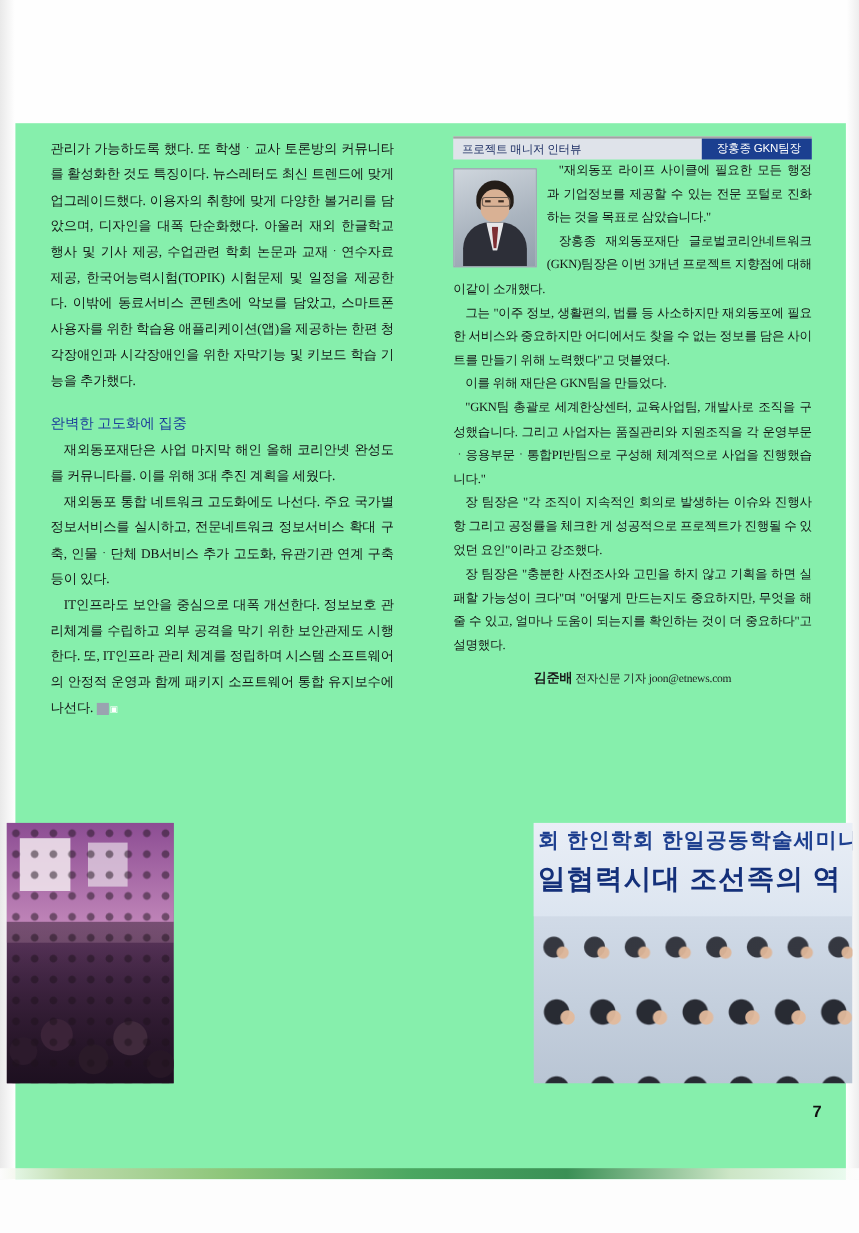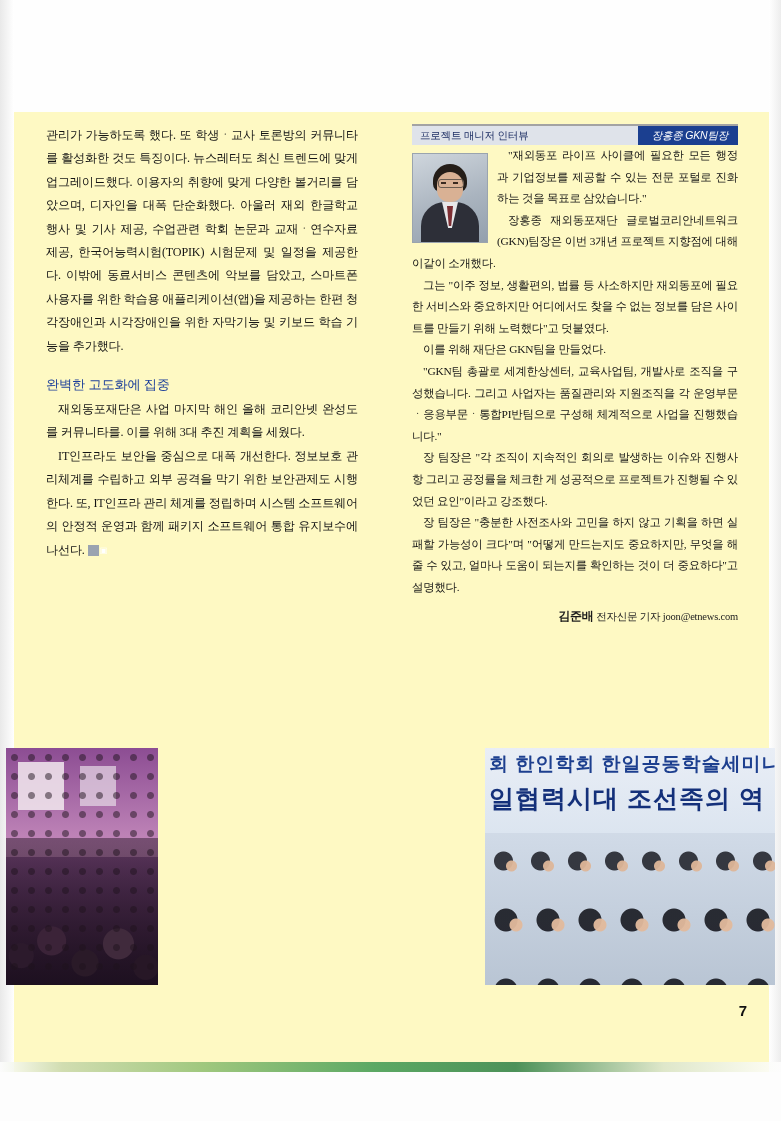--- a/index.html
+++ b/index.html
@@ -12,21 +12,21 @@
     height: 1121px;
     position: relative;
     font-family: "Liberation Serif", serif;
     color: #1a1a1a;
     overflow: hidden;
   }
 
   .page {
     position: absolute;
     inset: 0;
-    background: #fef9c3;
+    background: #86efac;
     padding-left: 23px;
   }
 
   
   .scan-edge-left {
     position: absolute;
     left: 0; top: 0; bottom: 0;
     width: 14px;
     background: linear-gradient(to right, #e9e9e9, #ffffff);
     pointer-events: none;
@@ -118,21 +118,20 @@
     right: 0;
     top: 0;
     height: 19px;
     line-height: 19px;
     background: #1b3f90;
     color: #ffffff;
     font-size: 10.5px;
     font-family: "Liberation Sans", sans-serif;
     padding: 0 10px 0 14px;
     letter-spacing: -0.2px;
-    font-style: italic;
   }
 
   
   .portrait {
     float: left;
     width: 74px;
     height: 88px;
     margin: 8px 9px 2px 0;
     background: #b9c2cc;
     position: relative;
@@ -200,21 +199,21 @@
     font-size: 11.4px;
     line-height: 21.6px;
     text-align: justify;
     text-indent: 11px;
     letter-spacing: -0.2px;
     color: #141414;
   }
 
   .byline {
     margin-top: 10px;
-    text-align: right;
+    text-align: center;
     font-size: 11px;
     letter-spacing: -0.2px;
   }
   .byline .name {
     font-weight: bold;
     font-size: 12px;
   }
   .byline .desc {
     font-size: 10.5px;
     color: #222;
@@ -356,20 +355,21 @@
   <div class="scan-edge-right"></div>
 
   <div class="content">
 
     <div class="col-left">
       <p class="body-text no-indent">관리가 가능하도록 했다. 또 학생ㆍ교사 토론방의 커뮤니타를 활성화한 것도 특징이다. 뉴스레터도 최신 트렌드에 맞게 업그레이드했다. 이용자의 취향에 맞게 다양한 볼거리를 담았으며, 디자인을 대폭 단순화했다. 아울러 재외 한글학교 행사 및 기사 제공, 수업관련 학회 논문과 교재ㆍ연수자료 제공, 한국어능력시험(TOPIK) 시험문제 및 일정을 제공한다. 이밖에 동료서비스 콘텐츠에 악보를 담았고, 스마트폰 사용자를 위한 학습용 애플리케이션(앱)을 제공하는 한편 청각장애인과 시각장애인을 위한 자막기능 및 키보드 학습 기능을 추가했다.</p>
 
       <h2 class="section-head">완벽한 고도화에 집중</h2>
 
       <p class="body-text">재외동포재단은 사업 마지막 해인 올해 코리안넷 완성도를 커뮤니타를. 이를 위해 3대 추진 계획을 세웠다.</p>
+      <p class="body-text">재외동포 통합 네트워크 고도화에도 나선다. 주요 국가별 정보서비스를 실시하고, 전문네트워크 정보서비스 확대 구축, 인물ㆍ단체 DB서비스 추가 고도화, 유관기관 연계 구축 등이 있다.</p>
       <p class="body-text">
         <span>IT인프라도 보안을 중심으로 대폭 개선한다. 정보보호 관리체계를 수립하고 외부 공격을 막기 위한 보안관제도 시행한다. 또, IT인프라 관리 체계를 정립하며 시스템 소프트웨어의 안정적 운영과 함께 패키지 소프트웨어 통합 유지보수에 나선다.</span><span class="end-mark">▣</span>
       </p>
     </div>
 
     <div class="col-right">
 
       <div class="interview-header">
         <span class="left-label">프로젝트 매니저 인터뷰</span>
         <span class="right-label">장홍종 GKN팀장</span>

